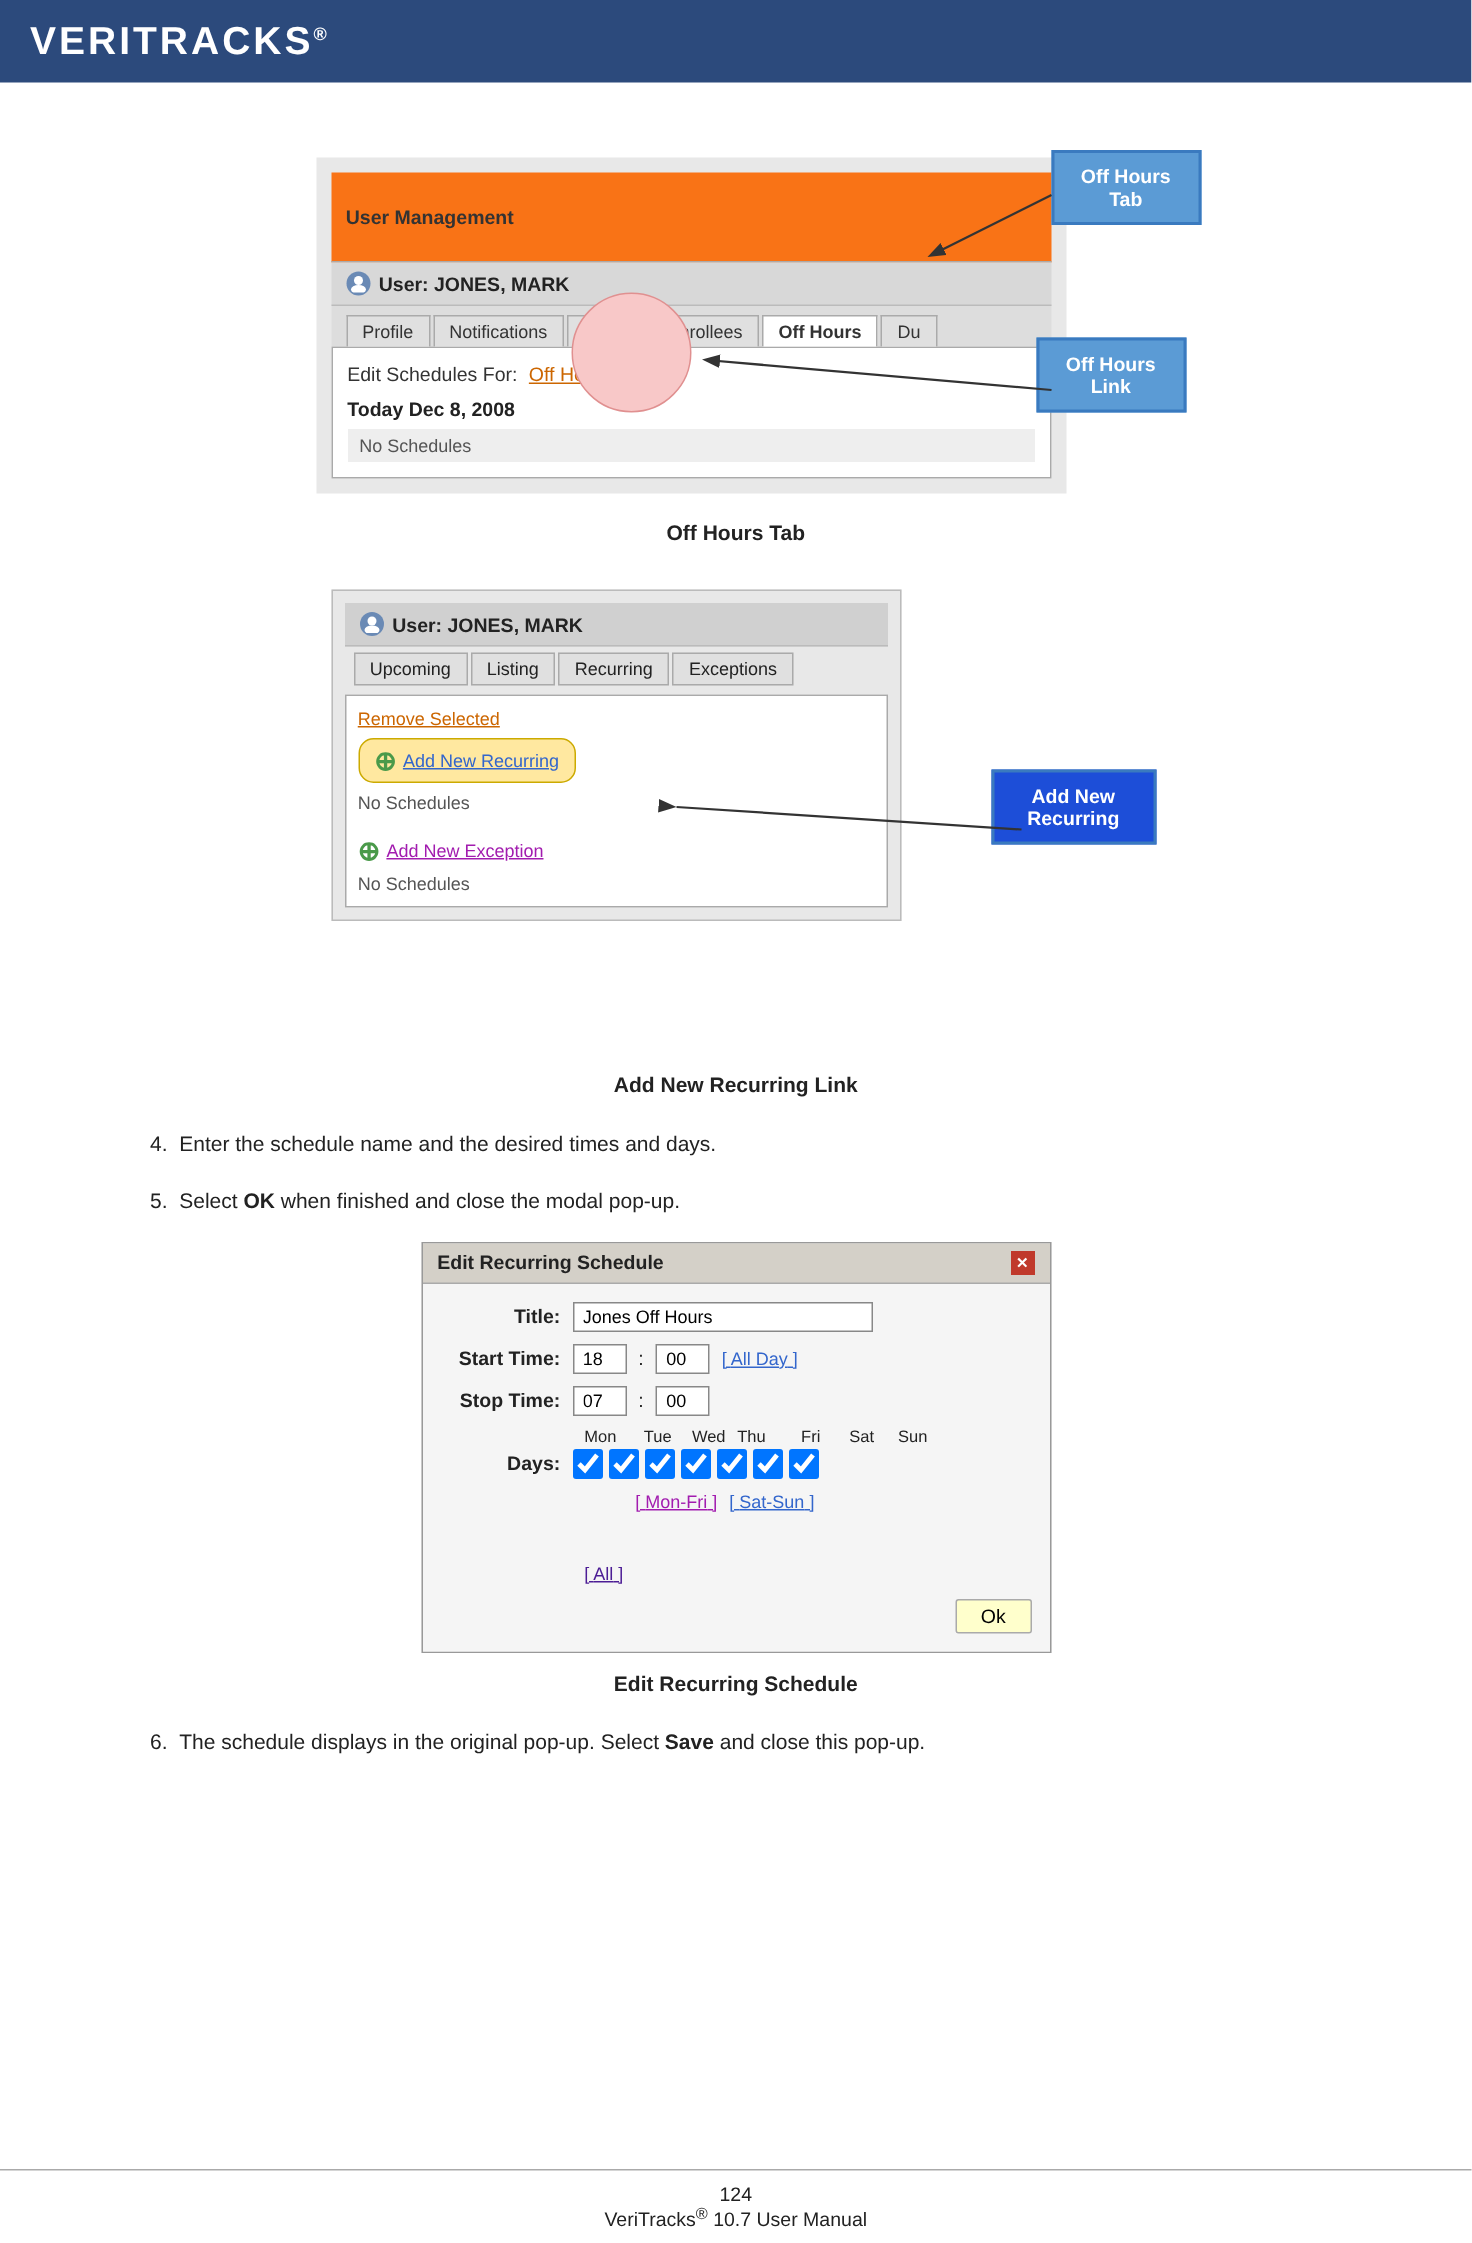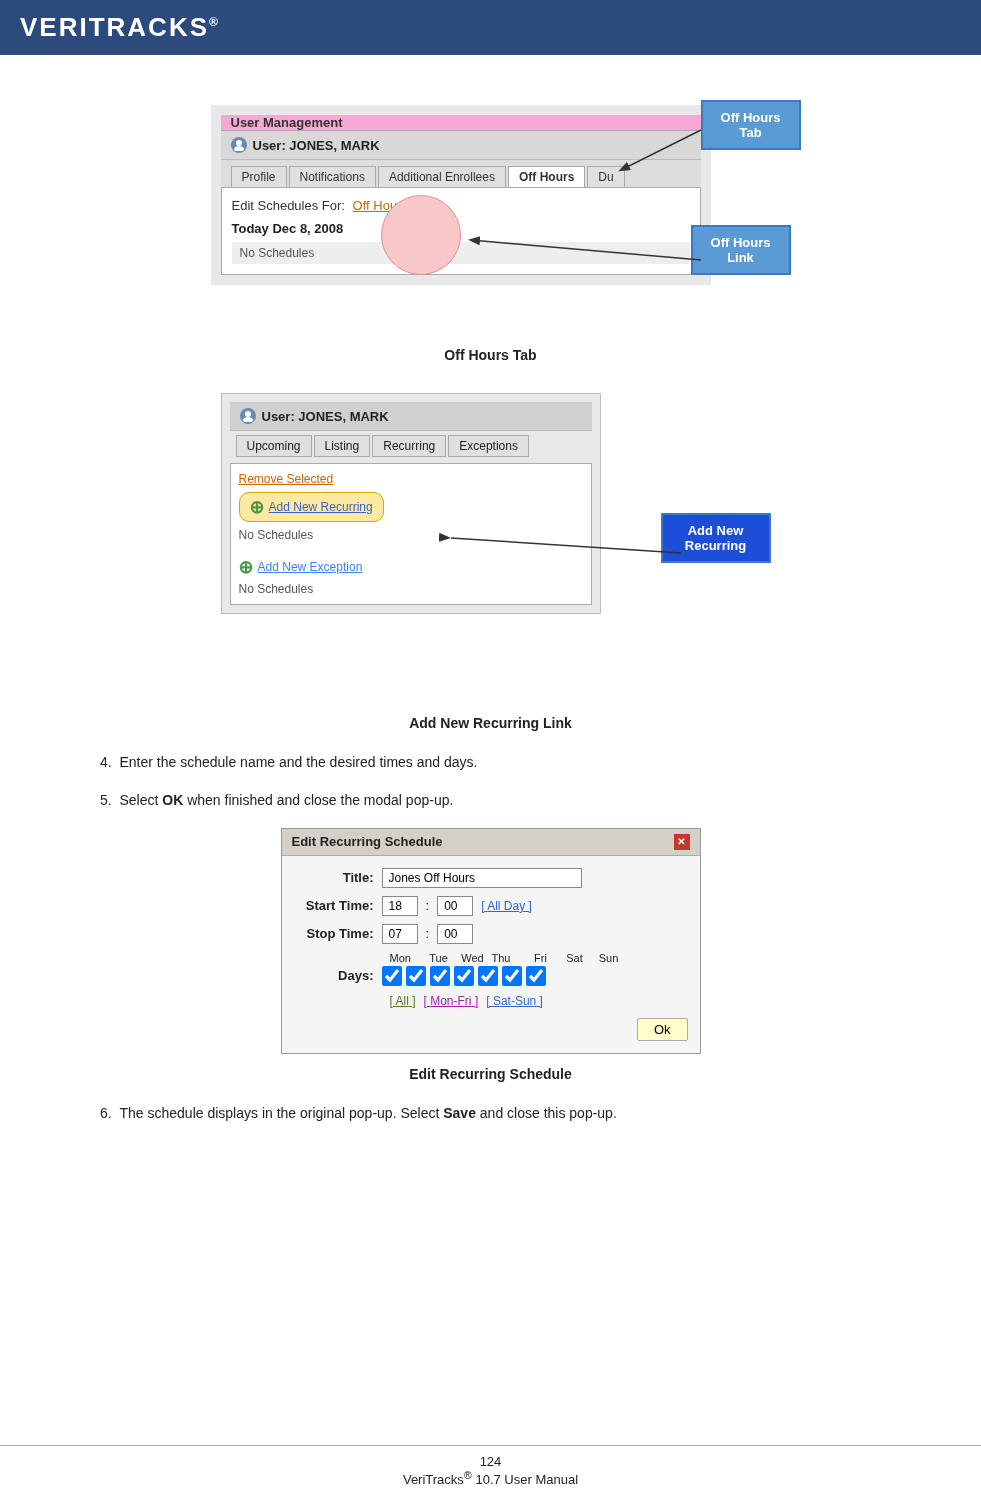--- a/index.html
+++ b/index.html
@@ -38,22 +38,22 @@
     }
 
     
     .screenshot1 {
       width: 540px;
       padding: 10px;
       background: #e8e8e8;
     }
 
     .um-title-bar {
-      background: #f9a8d4;
-      padding: 0 10px;
+      background: #f97316;
+      padding: 22px 10px;
       font-size: 13px;
       font-weight: bold;
       color: #333;
       border-bottom: 1px solid #aaa;
     }
 
     .um-user-bar {
       background: #d8d8d8;
       padding: 6px 10px;
       font-size: 13px;
@@ -382,21 +382,21 @@
         </div>
         <div class="s2-body">
           <a class="s2-remove-link">Remove Selected</a>
           <div style="display:flex; align-items:center; gap:4px; background:#ffe8a0; border:1px solid #ccaa00; border-radius:10px; padding:3px 10px; width:fit-content; margin-bottom:6px;">
             <span style="color:#4a9a4a; font-size:18px; font-weight:bold;">⊕</span>
             <span style="font-size:12px; color:#3366cc; text-decoration:underline;">Add New Recurring</span>
           </div>
           <div style="font-size:12px; color:#555; margin-bottom:14px;">No Schedules</div>
           <div style="display:flex; align-items:center; gap:4px; margin-bottom:4px;">
             <span style="color:#4a9a4a; font-size:18px; font-weight:bold;">⊕</span>
-            <span style="font-size:12px; color:#3b82f6; text-decoration:underline;">Add New Exception</span>
+            <span style="font-size:12px; color:#a21caf; text-decoration:underline;">Add New Exception</span>
           </div>
           <div style="font-size:12px; color:#555;">No Schedules</div>
         </div>
       </div>
 
       <div style="position:absolute; right:10px; top:130px; background:#1d4ed8; color:#fff; font-weight:bold; font-size:13px; text-align:center; padding:8px 12px; border:2px solid #3a7abf; width:110px;">
         <span>Add New<br>Recurring</span>
       </div>
 
       <svg style="position:absolute; left:0; top:0; width:580px; height:320px; pointer-events:none;">
@@ -465,21 +465,21 @@
             <input type="checkbox" checked="" style="width: 20px; height: 20px;">
             <input type="checkbox" checked="" style="width: 20px; height: 20px;">
             <input type="checkbox" checked="" style="width: 20px; height: 20px;">
             <input type="checkbox" checked="" style="width: 20px; height: 20px;">
             <input type="checkbox" checked="" style="width: 20px; height: 20px;">
             <input type="checkbox" checked="" style="width: 20px; height: 20px;">
           </div>
         </div>
 
         <div style="margin-left:96px; display:flex; gap:8px; font-size:12px; margin-bottom:8px;">
-          <span style="color:#4d7c0f; text-decoration:underline;">[ <span>All</span> ]</span>
+          <span style="color:#4c1d95; text-decoration:underline;margin-top:48px;">[ <span>All</span> ]</span>
           <span style="color:#a21caf; text-decoration:underline;">[ <span>Mon-Fri</span> ]</span>
           <span style="color:#3366cc; text-decoration:underline;">[ <span>Sat-Sun</span> ]</span>
         </div>
 
         <div class="ok-row">
           <button class="ok-btn">Ok</button>
         </div>
       </div>
     </div>
   </div>

